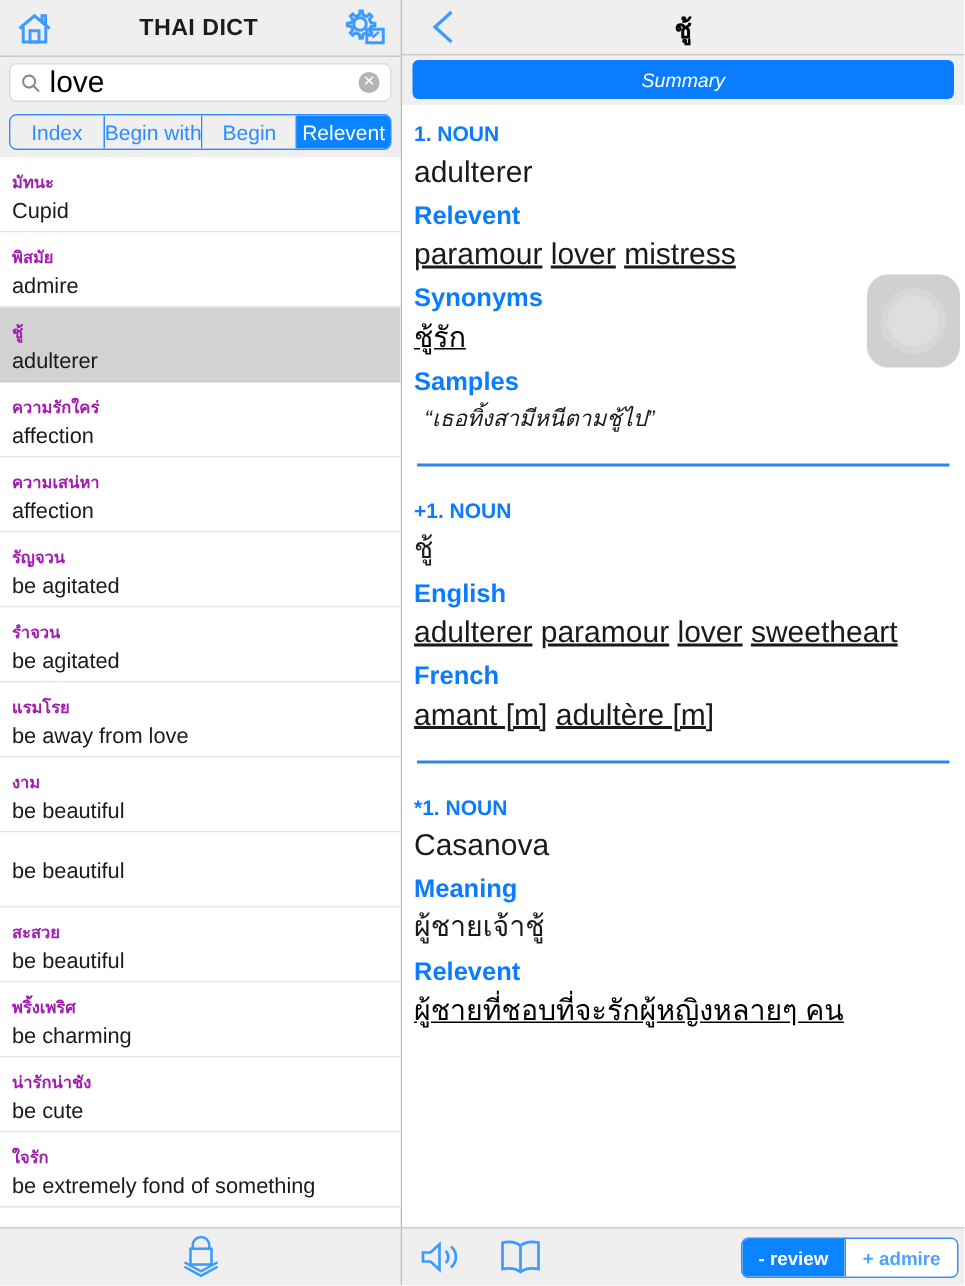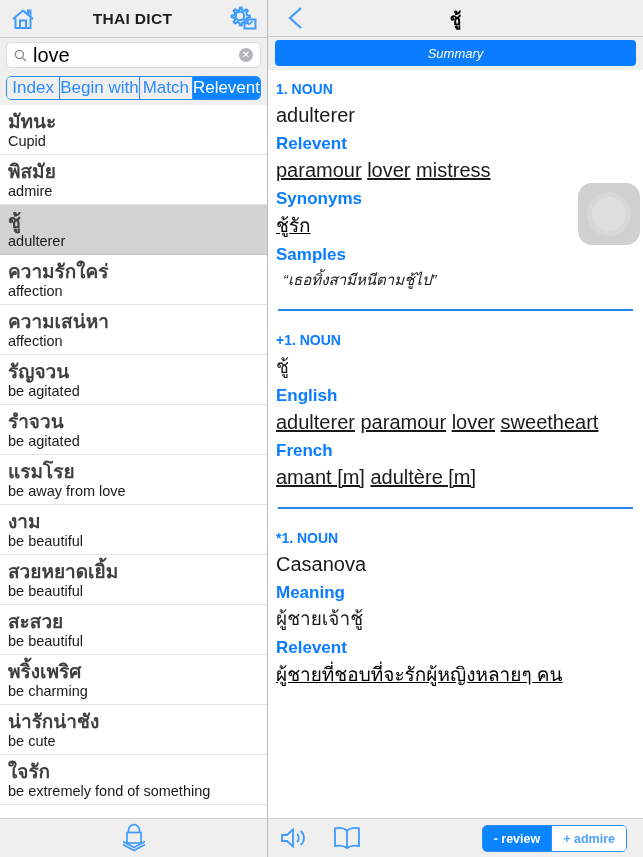--- a/index.html
+++ b/index.html
@@ -53,37 +53,37 @@
     flex:0 0 14px;
   }
 
   .seg-wrap { flex:0 0 31px; background:#efeff0; padding:2px 6px 5px 6px; }
   .segmented {
     display:flex; height:24px;
     border:1px solid #2d8cff; border-radius:5px; overflow:hidden;
   }
   .seg {
     flex:1; display:flex; align-items:center; justify-content:center;
-    font-size:17px; color:#2d8cff; background:#efeff0;
+    font-size:14px; color:#2d8cff; background:#efeff0;
     border-right:1px solid #2d8cff;
     white-space:nowrap;
   }
   .seg:last-child { border-right:none; }
   .seg.active { background:#0a84ff; color:#ffffff; }
 
   .list { flex:1; overflow:hidden; background:#fff; }
   .row {
     height:50px; padding:3px 8px 0 8px;
     border-bottom:1px solid #e2e2e2;
     display:flex; flex-direction:column; justify-content:center;
     background:#fff;
   }
   .row.selected { background:#d2d2d2; border-bottom-color:#c5c5c5; }
   .row-thai {
-    font-size:19px; font-weight:bold; color:#404040;
+    font-size:11px; font-weight:bold; color:#a21caf;
     line-height:20px; white-space:nowrap;font-family:Liberation Serif, serif;
   }
   .row-en { font-size:14.5px; color:#1a1a1a; line-height:19px; white-space:nowrap; }
 
   .l-footer {
     flex:0 0 39px; height:39px;
     background:#efeff0;
     border-top:1px solid #cfcfd2;
     display:flex; align-items:center; justify-content:center;
   }
@@ -152,21 +152,21 @@
   .r-footer {
     flex:0 0 39px; height:39px;
     background:#efeff0;
     border-top:1px solid #cfcfd2;
     display:flex; align-items:center;
     padding:0 10px;
     gap:18px;
     position:relative;
   }
   .review-group {
-    position:absolute; right:16px; top:6px;
+    position:absolute; right:4px; top:6px;
     display:flex; height:27px;
     border:1px solid #2d8cff; border-radius:5px; overflow:hidden;
   }
   .rev {
     display:flex; align-items:center; justify-content:center;
     font-size:12.5px; font-weight:bold;
     padding:0 11px;
   }
   .rev.on { background:#0a84ff; color:#fff; }
   .rev.off { background:#fff; color:#4ea2ff; border-left:1px solid #2d8cff; }
@@ -213,21 +213,21 @@
         </span>
         <span class="search-text" title="Search">love</span>
         <span class="clear-icon">✕</span>
       </div>
     </div>
 
     <div class="seg-wrap">
       <div class="segmented">
         <div class="seg">Index</div>
         <div class="seg">Begin with</div>
-        <div class="seg">Match</div>
+        <div class="seg">Begin</div>
         <div class="seg active">Relevent</div>
       </div>
     </div>
 
     <div class="list" id="result-list">
         <div class="row">
           <div class="row-thai">มัทนะ</div>
           <div class="row-en">Cupid</div>
         </div>
         <div class="row">
@@ -256,21 +256,20 @@
         </div>
         <div class="row">
           <div class="row-thai">แรมโรย</div>
           <div class="row-en">be away from love</div>
         </div>
         <div class="row">
           <div class="row-thai">งาม</div>
           <div class="row-en">be beautiful</div>
         </div>
         <div class="row">
-          <div class="row-thai">สวยหยาดเยิ้ม</div>
           <div class="row-en">be beautiful</div>
         </div>
         <div class="row">
           <div class="row-thai">สะสวย</div>
           <div class="row-en">be beautiful</div>
         </div>
         <div class="row">
           <div class="row-thai">พริ้งเพริศ</div>
           <div class="row-en">be charming</div>
         </div>

